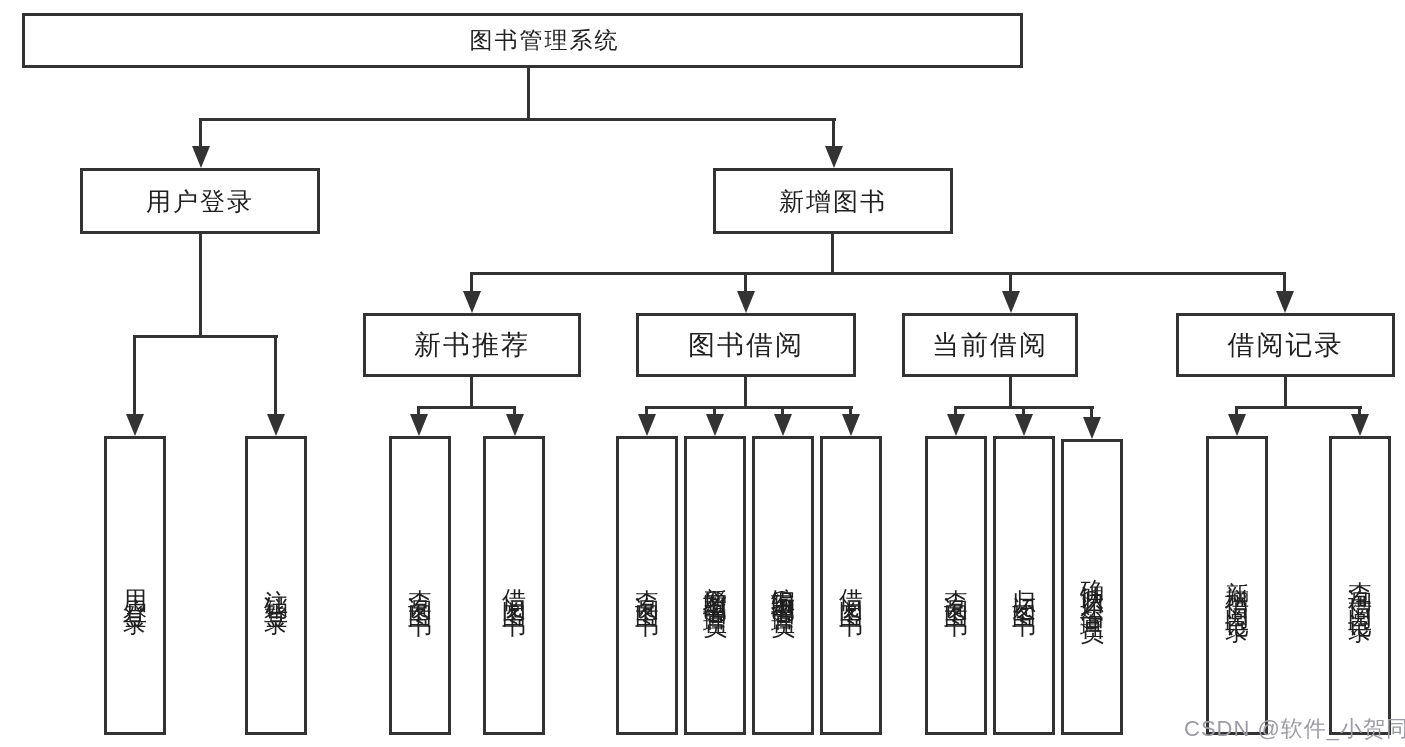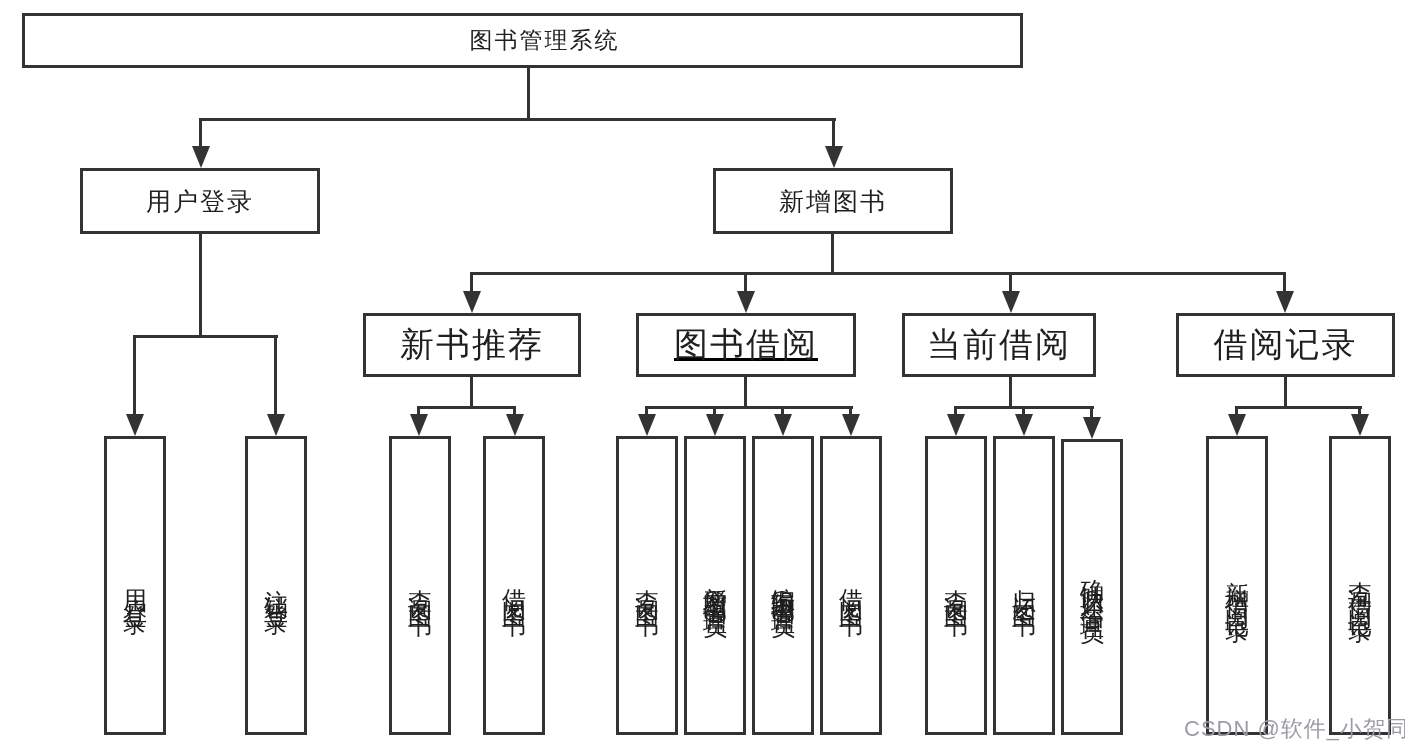--- a/index.html
+++ b/index.html
@@ -12,21 +12,21 @@
   body{font-family:"Liberation Sans","DejaVu Sans",sans-serif;}
   #stage{position:relative;width:1405px;height:747px;background:var(--background);overflow:hidden;}
 
   .box{position:absolute;box-sizing:border-box;border:3px solid var(--line);
        background:var(--background);display:flex;align-items:center;justify-content:center;}
   .root-box{left:22px;top:13px;width:1001px;height:55px;}
   .root-box .lbl{font-size:23px;margin-left:44px;}
   .lvl1{top:168px;width:240px;height:66px;}
   .lvl1 .lbl{font-size:25px;}
   .lvl2{top:313px;height:64px;}
-  .lvl2 .lbl{font-size:34px;}
+  .lvl2 .lbl{font-size:27px;}
   .lbl{color:var(--text);letter-spacing:2px;white-space:nowrap;}
 
   .leaf{position:absolute;box-sizing:border-box;border:3px solid var(--line);
         background:var(--background);top:436px;width:62px;height:299px;
         display:flex;align-items:center;justify-content:center;}
   .vtext{writing-mode:vertical-rl;text-orientation:upright;font-size:24px;
          letter-spacing:8px;line-height:1;color:var(--text);}
   .ls-med{letter-spacing:6px;}
   .ls-tight{letter-spacing:4px;}
 
@@ -50,24 +50,24 @@
   <div class="box lvl1" style="left:80px;">
     <span class="lbl">用户登录</span>
   </div>
   <div class="box lvl1" style="left:713px;">
     <span class="lbl">新增图书</span>
   </div>
 
   <div class="box lvl2" style="left:363px;width:218px;">
     <span class="lbl">新书推荐</span>
   </div>
-  <div class="box lvl2" style="left:636px;width:220px;text-decoration:underline;">
+  <div class="box lvl2" style="left:636px;width:220px;">
     <span class="lbl">图书借阅</span>
   </div>
-  <div class="box lvl2" style="left:902px;width:194px;">
+  <div class="box lvl2" style="left:902px;width:176px;">
     <span class="lbl">当前借阅</span>
   </div>
   <div class="box lvl2" style="left:1176px;width:219px;">
     <span class="lbl">借阅记录</span>
   </div>
 
   <div class="leaf" style="left:104px;">
     <span class="vtext">用户登录</span>
   </div>
   <div class="leaf" style="left:245px;">

